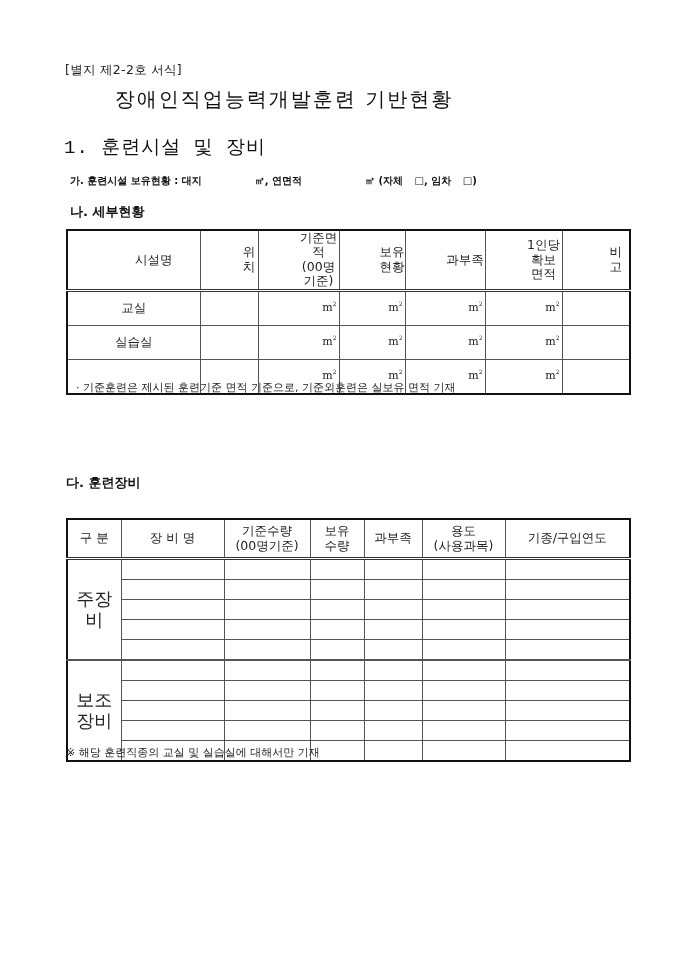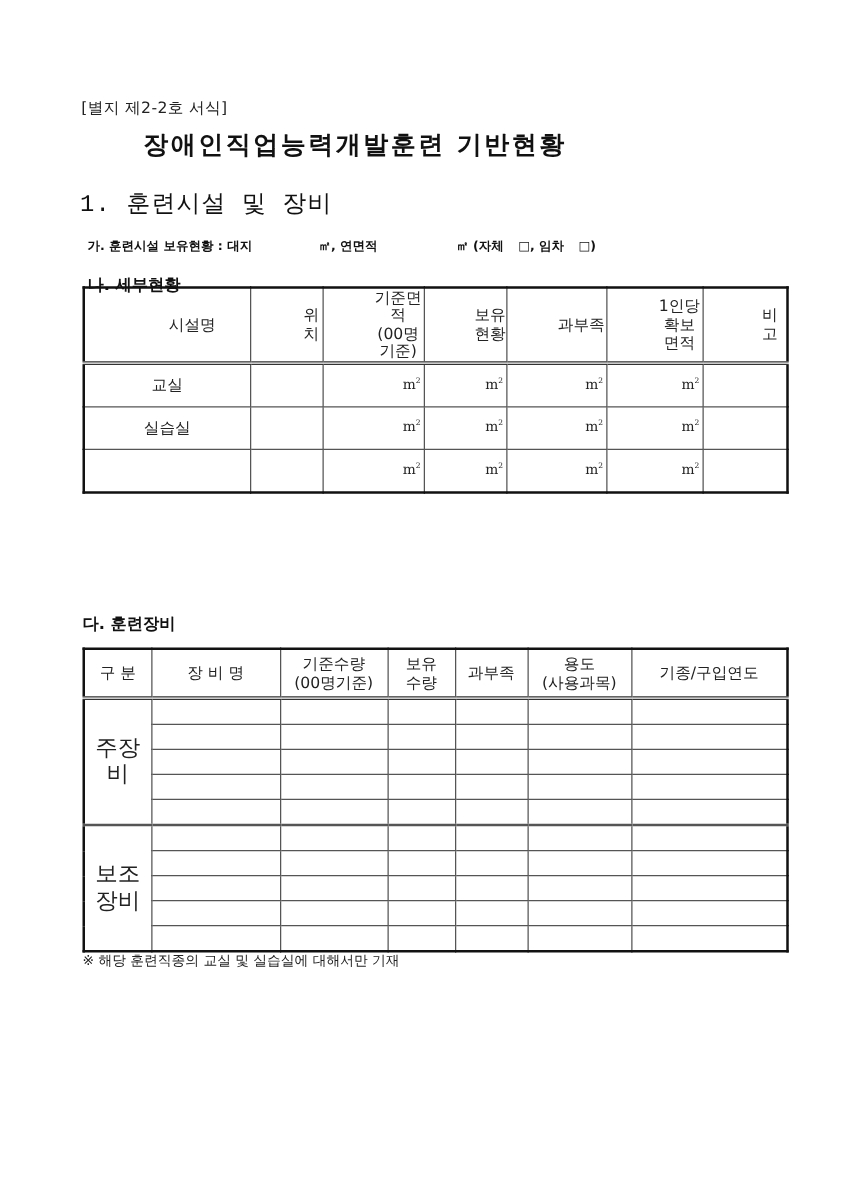--- a/index.html
+++ b/index.html
@@ -1,20 +1,20 @@
 <!DOCTYPE html>
 <html><head>
 <meta charset="utf-8">
 <style>
   html, body { margin:0; padding:0; background:#ffffff; }
   body { width:680px; height:962px; position:relative; overflow:hidden;
          font-family:"DejaVu Sans", "Liberation Sans", sans-serif; color:#111; }
-  .abs { position:absolute; white-space:nowrap;margin-top:16px; }
+  .abs { position:absolute; white-space:nowrap; }
   .form-ref { left:65px; top:62px; font-size:12.5px; color:#222; letter-spacing:0.3px; }
-  .doc-title { left:0; width:568px; text-align:center; top:86px; font-family:"DejaVu Serif","Liberation Serif",serif; font-size:20px; font-weight:bold; letter-spacing:2px; }
+  .doc-title { left:0; width:568px; text-align:center; top:86px; font-family:"DejaVu Serif","Liberation Serif",serif; font-size:20px; font-weight:normal; letter-spacing:2px; }
   .sec1 { left:64px; top:134px; font-family:Liberation Mono, monospace; font-size:19px; letter-spacing:1px; }
   .sub-ga { left:70px; top:174px; font-size:10px; font-weight:bold; }
   .sub-ga span { display:inline-block; }
   .sub-na { left:70px; top:203px; font-size:13px; font-weight:bold; }
   .sub-da { left:66px; top:474px; font-size:13px; font-weight:bold; }
 
   table { border-collapse:collapse; position:absolute; table-layout:fixed; }
   td, th { border:1px solid #555; padding:0; font-weight:normal; font-size:12.5px; color:#222; text-align:center; vertical-align:middle; line-height:1.15; }
   .t1 { left:66px; top:229px; width:563px; border:2px solid #111; }
   .t1 thead th { height:38px; border-bottom:3px double #333;padding-left:40px; }
@@ -105,20 +105,21 @@
         <td class="unit"><span>m</span><sup>2</sup></td>
         <td class="unit"><span>m</span><sup>2</sup></td>
         <td class="unit"><span>m</span><sup>2</sup></td>
         <td class="unit"><span>m</span><sup>2</sup></td>
         <td></td>
       </tr>
     </tbody>
 </table>
 
 <div class="abs notes">
+  <div class="bullet">· 기준훈련은 제시된 훈련기준 면적 기준으로, 기준외훈련은 실보유 면적 기재</div>
 </div>
 
 <div class="abs sub-da">다. 훈련장비</div>
 
 <table class="t2">
   <colgroup>
     <col style="width:54px">
       <col style="width:103px">
       <col style="width:86px">
       <col style="width:54px">

